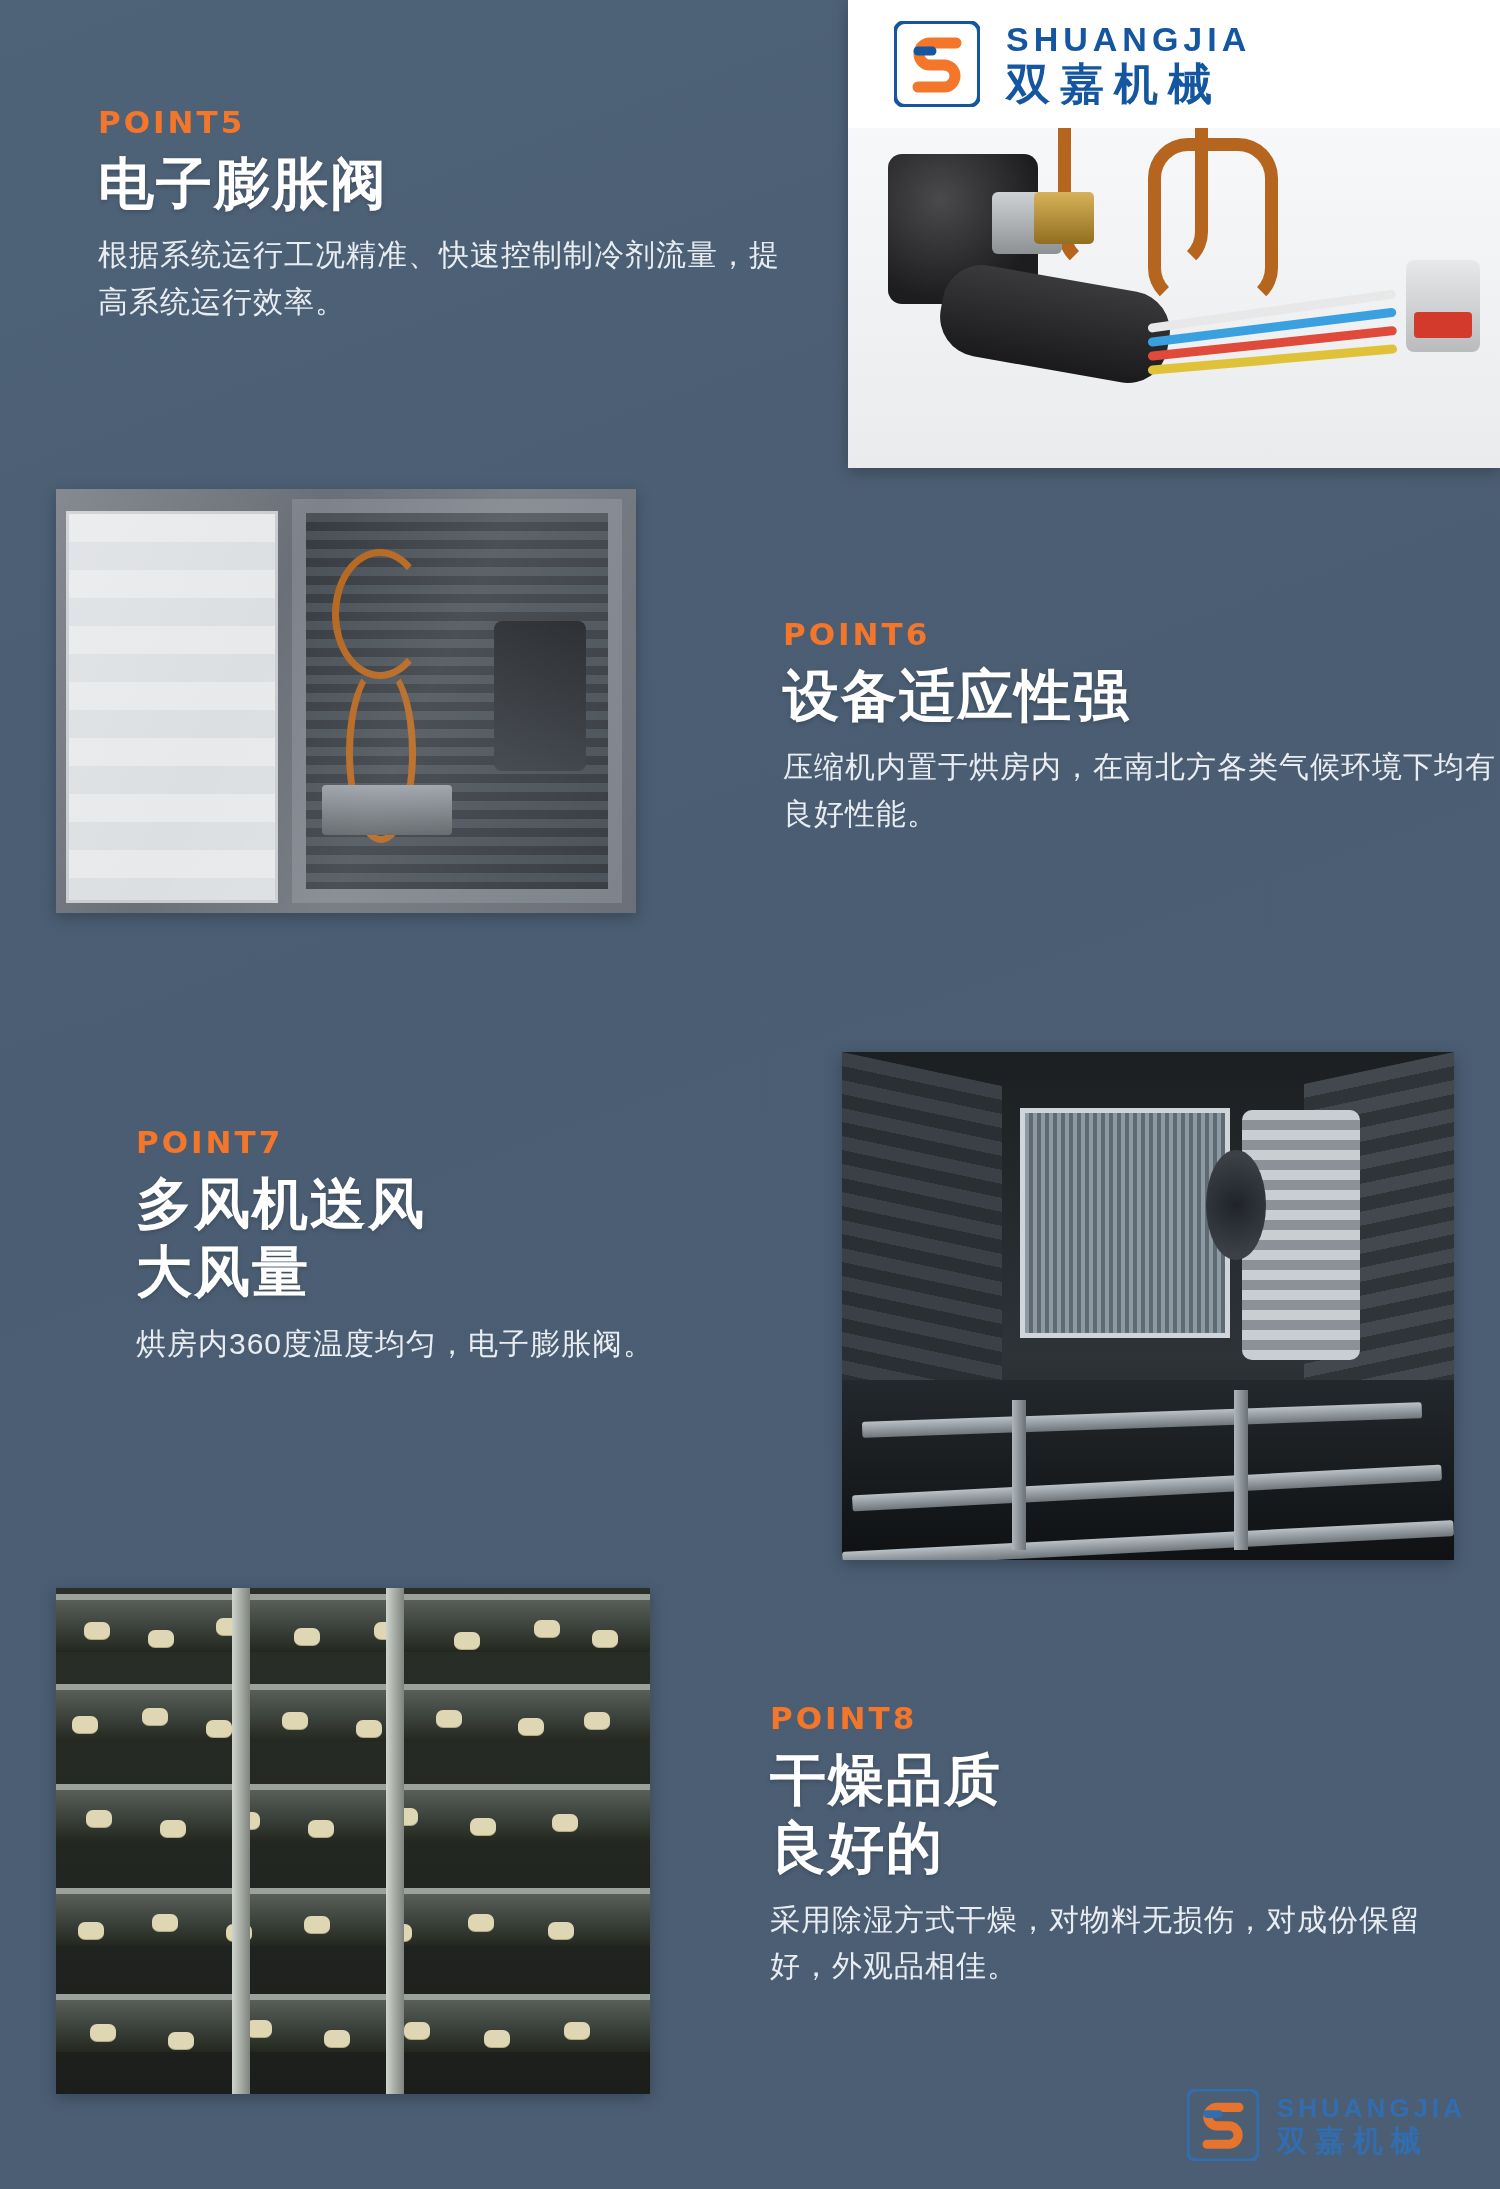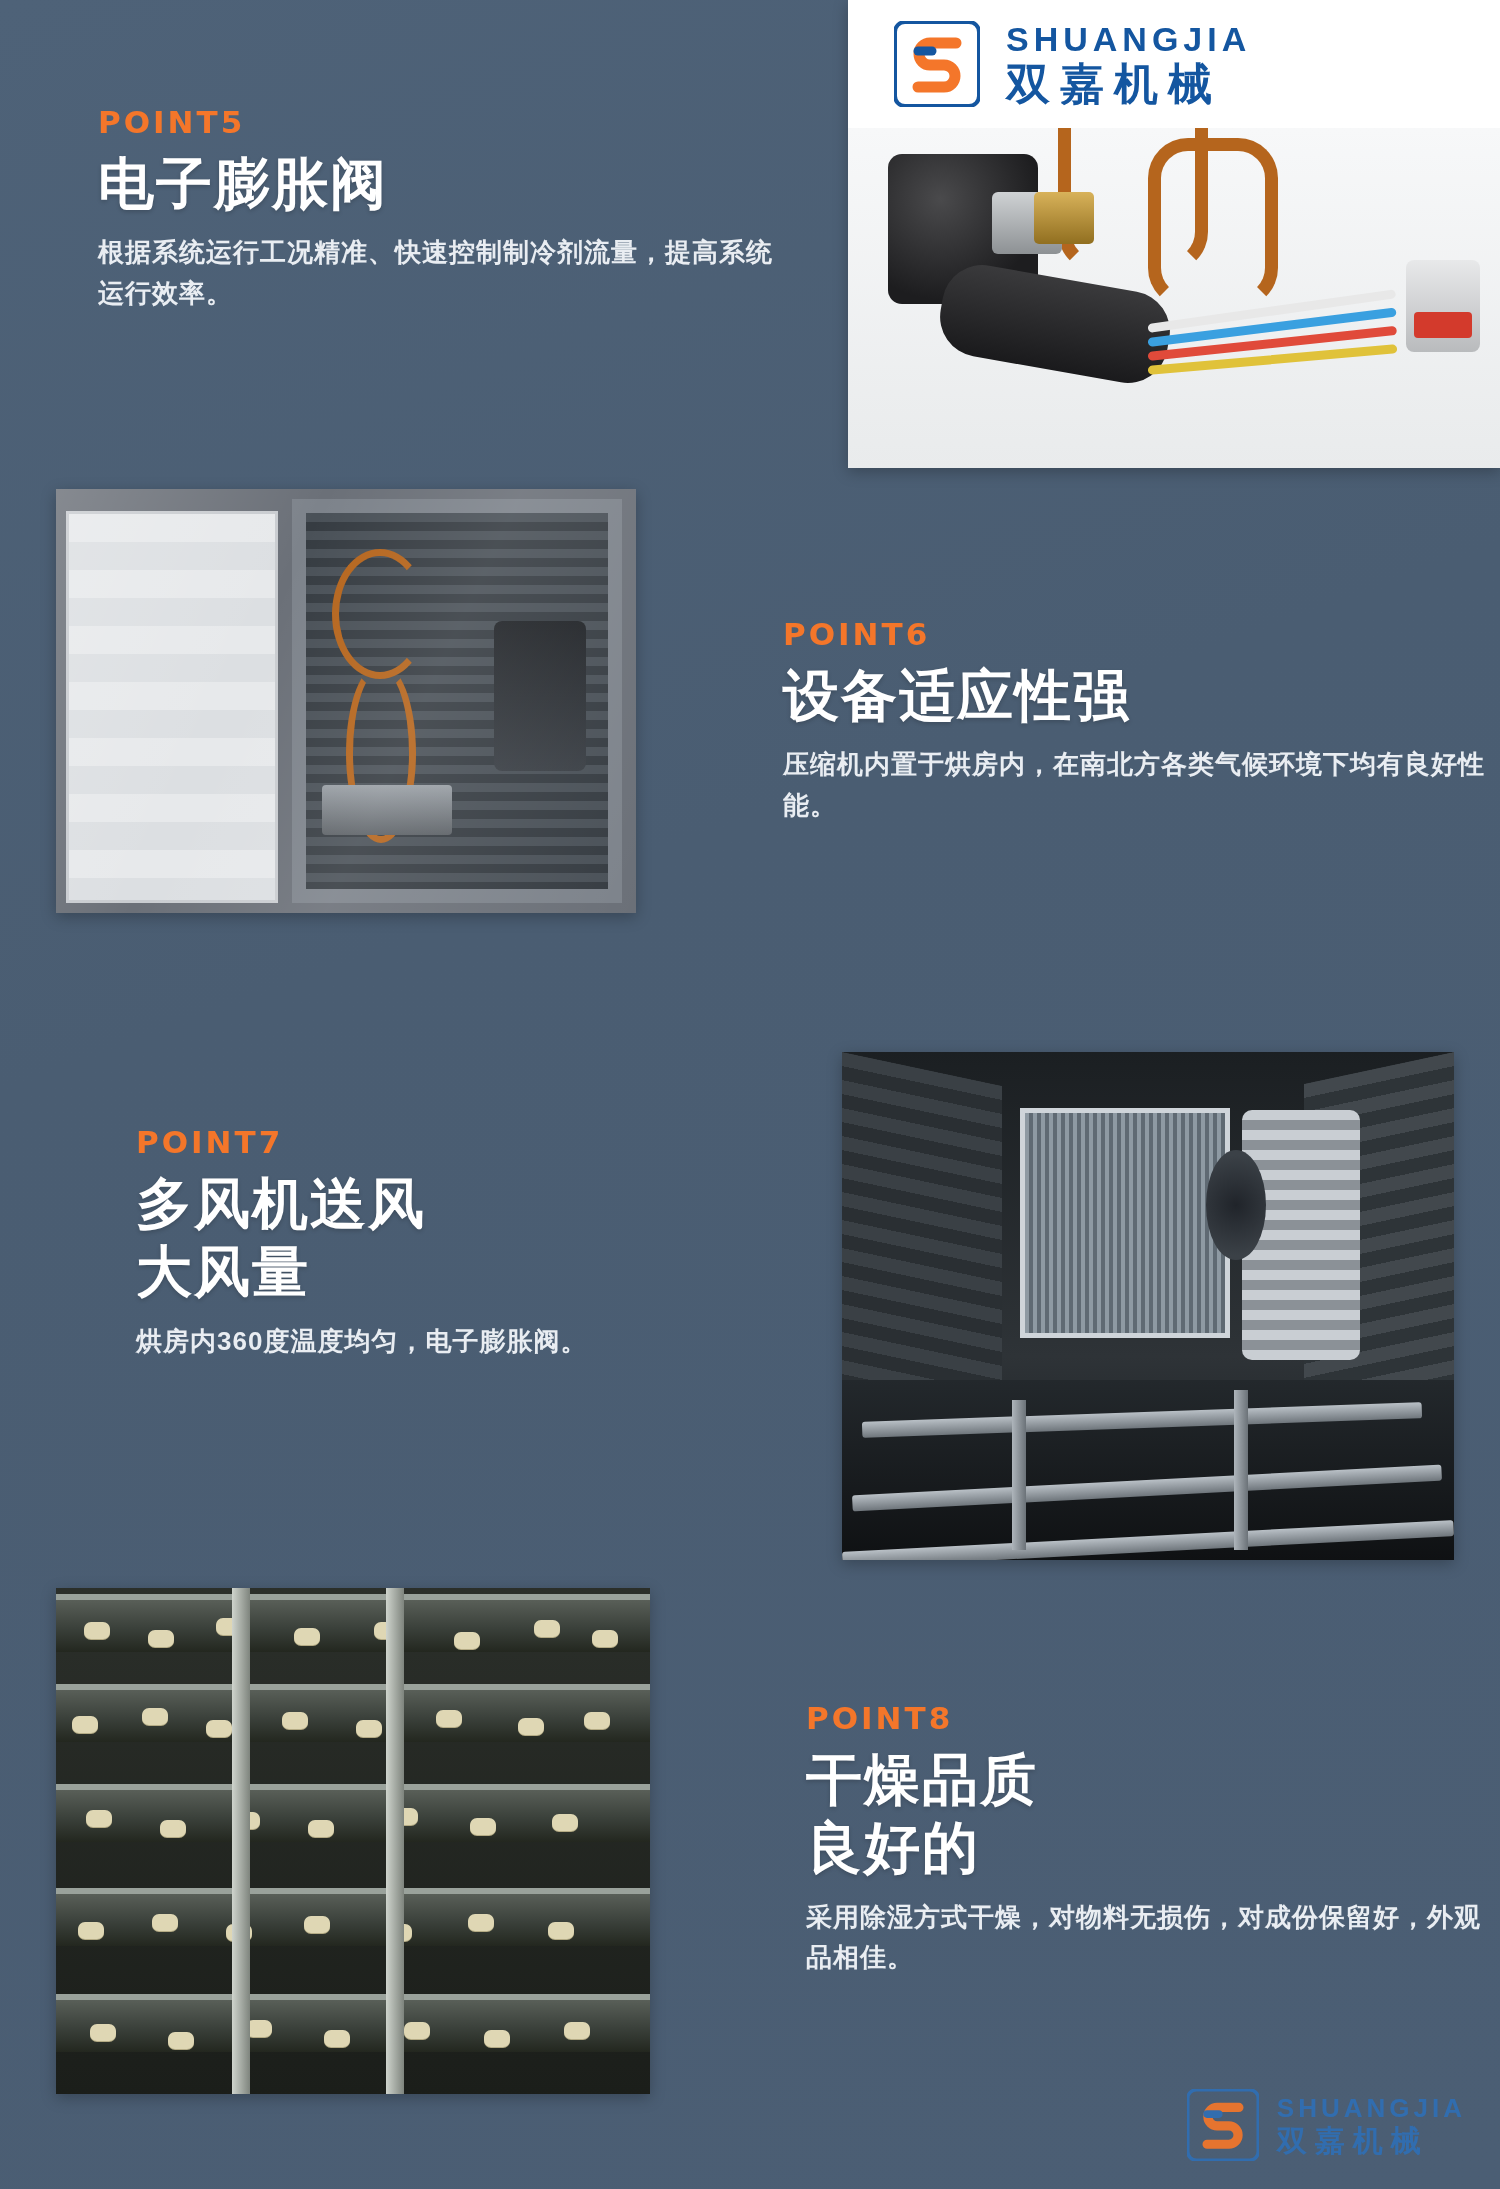--- a/index.html
+++ b/index.html
@@ -31,24 +31,24 @@
     color: #ffffff;
     font-size: 56px;
     font-weight: 700;
     letter-spacing: 2px;
     line-height: 1.22;
     margin-bottom: 14px;
     text-shadow: 0 2px 4px rgba(0,0,0,.18);
   }
   .point-desc {
     color: #e9edf2;
-    font-size: 26px;
+    font-size: 30px;
     line-height: 1.55;
     letter-spacing: 1px;
-    font-weight: 700;
+    font-weight: 400;
   }
 
   
   .photo {
     position: absolute;
     overflow: hidden;
     background: #2b2f33;
     box-shadow: 0 4px 14px rgba(0,0,0,.25);
   }
 
@@ -206,21 +206,21 @@
     display:flex; align-items:center; gap:18px; opacity:.92;
   }
   .wm-text{ display:flex; flex-direction:column; line-height:1; }
   .wm-latin{ color:#2f6fb5; font-size:26px; font-weight:700; letter-spacing:4px; }
   .wm-cn{ color:#2f6fb5; font-size:30px; font-weight:700; letter-spacing:8px; margin-top:5px; }
 
   
   #txt-p5 { position:absolute; left:98px;  top:104px;  width: 700px; }
   #txt-p6 { position:absolute; left:736px; top:616px;  width: 720px; margin-left: 47px; }
   #txt-p7 { position:absolute; left:96px;  top:1124px; width: 650px; margin-left: 40px; }
-  #txt-p8 { position:absolute; left:770px; top:1700px; width: 690px; margin-left: 36px; }
+  #txt-p8 { position:absolute; left:770px; top:1700px; width: 690px; }
 </style>
 </head>
 <body>
 
 <div class="page">
 
   <div id="txt-p5">
     <div class="point-label">POINT5</div>
     <div class="point-title">电子膨胀阀</div>
     <div class="point-desc">根据系统运行工况精准、快速控制制冷剂流量，提高系统运行效率。</div>

